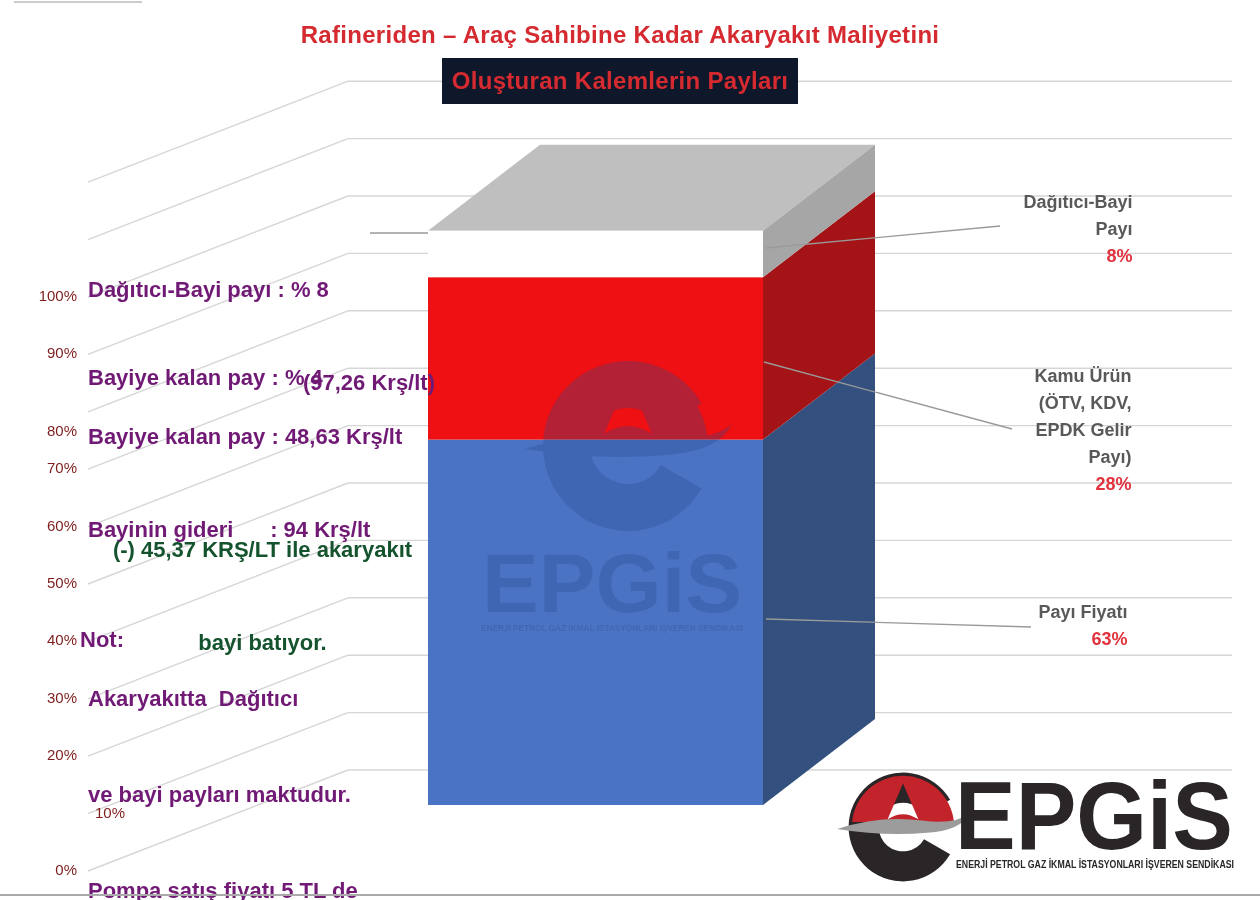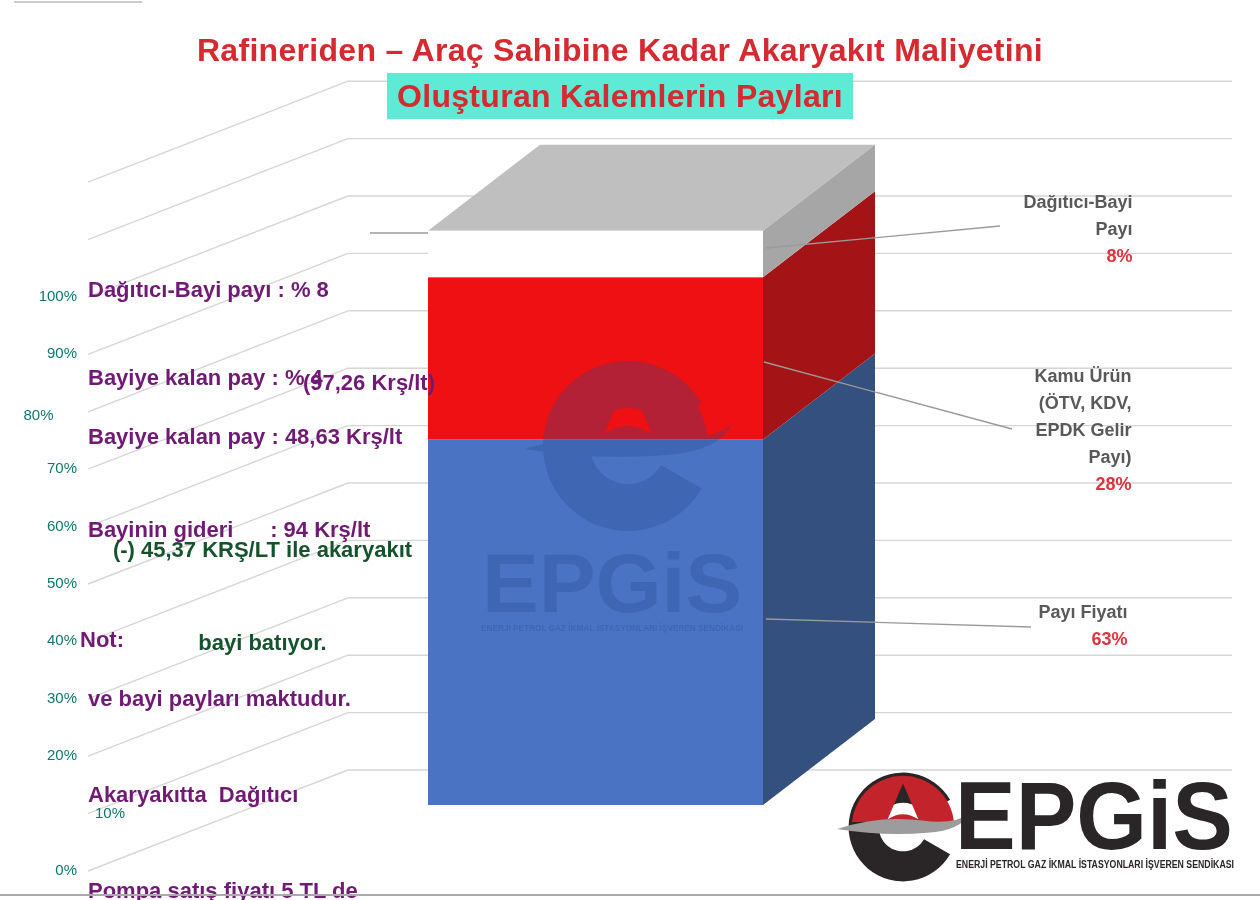--- a/index.html
+++ b/index.html
@@ -2,26 +2,26 @@
 <html><head>
 <meta charset="utf-8">
 <style>
   html,body{margin:0;padding:0;background:#ffffff;}
   .stage{position:relative;width:1260px;height:900px;background:#ffffff;overflow:hidden;
          font-family:"Liberation Sans","DejaVu Sans",sans-serif;}
   #chart-svg{position:absolute;left:0;top:0;}
   .frame-top{position:absolute;left:14px;top:1px;width:128px;height:2px;background:#cccccc;}
   .frame-bottom{position:absolute;left:0;top:894px;width:1260px;height:2px;background:#aaaaaa;}
   .title{position:absolute;left:130px;top:12px;width:980px;text-align:center;
-         color:#d42a30;font-size:32px;font-weight:bold;line-height:46px;letter-spacing:.3px;margin-top:15px;}
-  .title .l2{display:inline-block;background:#5eead4;padding:0 10px;}
+         color:#d42a30;font-size:24px;font-weight:bold;line-height:46px;letter-spacing:.3px;}
+  .title .l2{display:inline-block;background:#0f172a;padding:0 10px;}
   .ann{position:absolute;color:#701a75;font-weight:bold;font-size:22px;line-height:31px;white-space:pre-wrap;}
   .ann .r{text-align:right;}
   .ann.red{color:#14532d;text-align:center;}
-  .yticks div{position:absolute;width:77px;text-align:right;font-size:15px;color:#0f766e;}
+  .yticks div{position:absolute;width:77px;text-align:right;font-size:15px;color:#7f1d1d;}
   .callout{position:absolute;transform:translateX(-50%);text-align:right;white-space:nowrap;
            font-size:18px;font-weight:bold;color:#595959;line-height:27px;}
   .callout .pct{color:#e0333d;}
 </style>
 </head>
 <body>
 
 <div class="stage">
 
   <svg id="chart-svg" width="1260" height="900" viewBox="0 0 1260 900">
@@ -97,21 +97,21 @@
 
   <div class="yticks" id="y-ticks">
       <div style="top: 861px; left: 0px;">0%</div>
       <div style="top: 803.6px; left: 0px; margin-left: 48px;">10%</div>
       <div style="top: 746.2px; left: 0px;">20%</div>
       <div style="top: 688.8px; left: 0px;">30%</div>
       <div style="top: 631.4px; left: 0px;">40%</div>
       <div style="top: 574px; left: 0px;">50%</div>
       <div style="top: 516.6px; left: 0px;">60%</div>
       <div style="top: 459.2px; left: 0px;">70%</div>
-      <div style="top: 406px; left: 0px; text-align: center;">80%</div>
+      <div style="top: 422px; left: 0px;">80%</div>
       <div style="top: 344.4px; left: 0px;">90%</div>
       <div style="top: 287px; left: 0px;">100%</div>
     </div>
 
   <div class="ann" style="left:88px;top:212px;width:347px;">
     <div>Dağıtıcı-Bayi payı : % 8</div>
     <div class="r">(97,26 Krş/lt)</div>
   </div>
 
   <div class="ann" style="left:88px;top:300px;">
@@ -126,22 +126,22 @@
   <div class="ann red" style="left:90px;top:472px;width:345px;">
     <div>(-) 45,37 KRŞ/LT ile akaryakıt</div>
     <div>bayi batıyor.</div>
   </div>
 
   <div class="ann" style="left:80px;top:562px;">
     <div>Not:</div>
   </div>
 
   <div class="ann" style="left:88px;top:619px;line-height:32px;">
+    <div>Akaryakıtta  Dağıtıcı</div>
     <div>ve bayi payları maktudur.</div>
-    <div>Akaryakıtta  Dağıtıcı</div>
     <div>Pompa satış fiyatı 5 TL de</div>
     
   </div>
 
   <div id="callout-labels">
       <div class="callout" style="left: 1078px; top: 189px;">
         <div>Dağıtıcı-Bayi</div>
         <div>Payı</div>
         <div class="pct">8%</div>
       </div>

